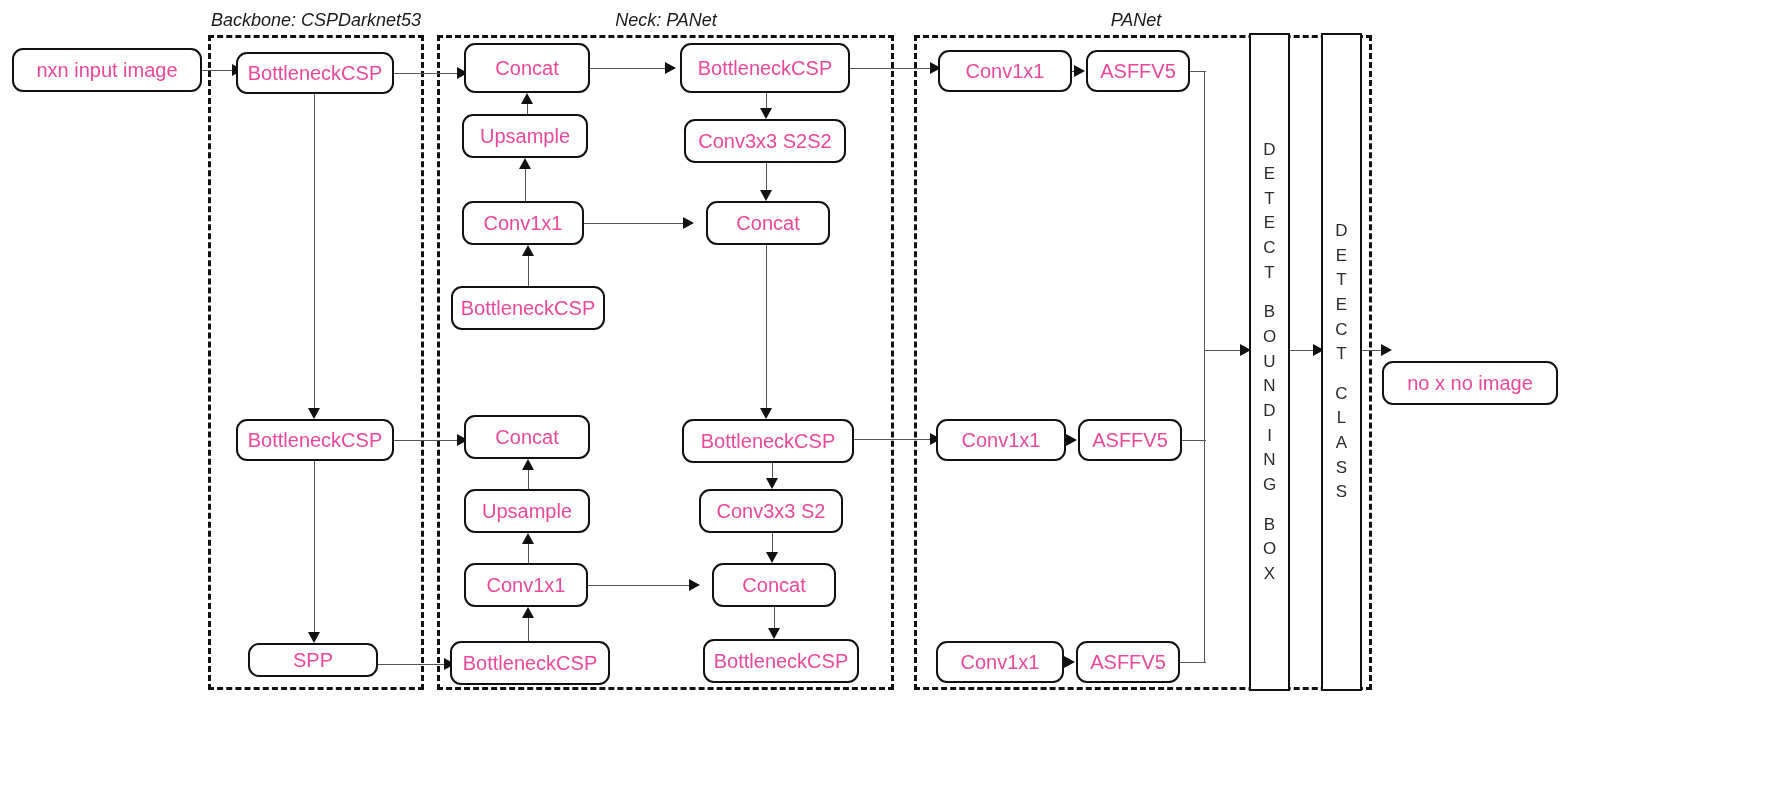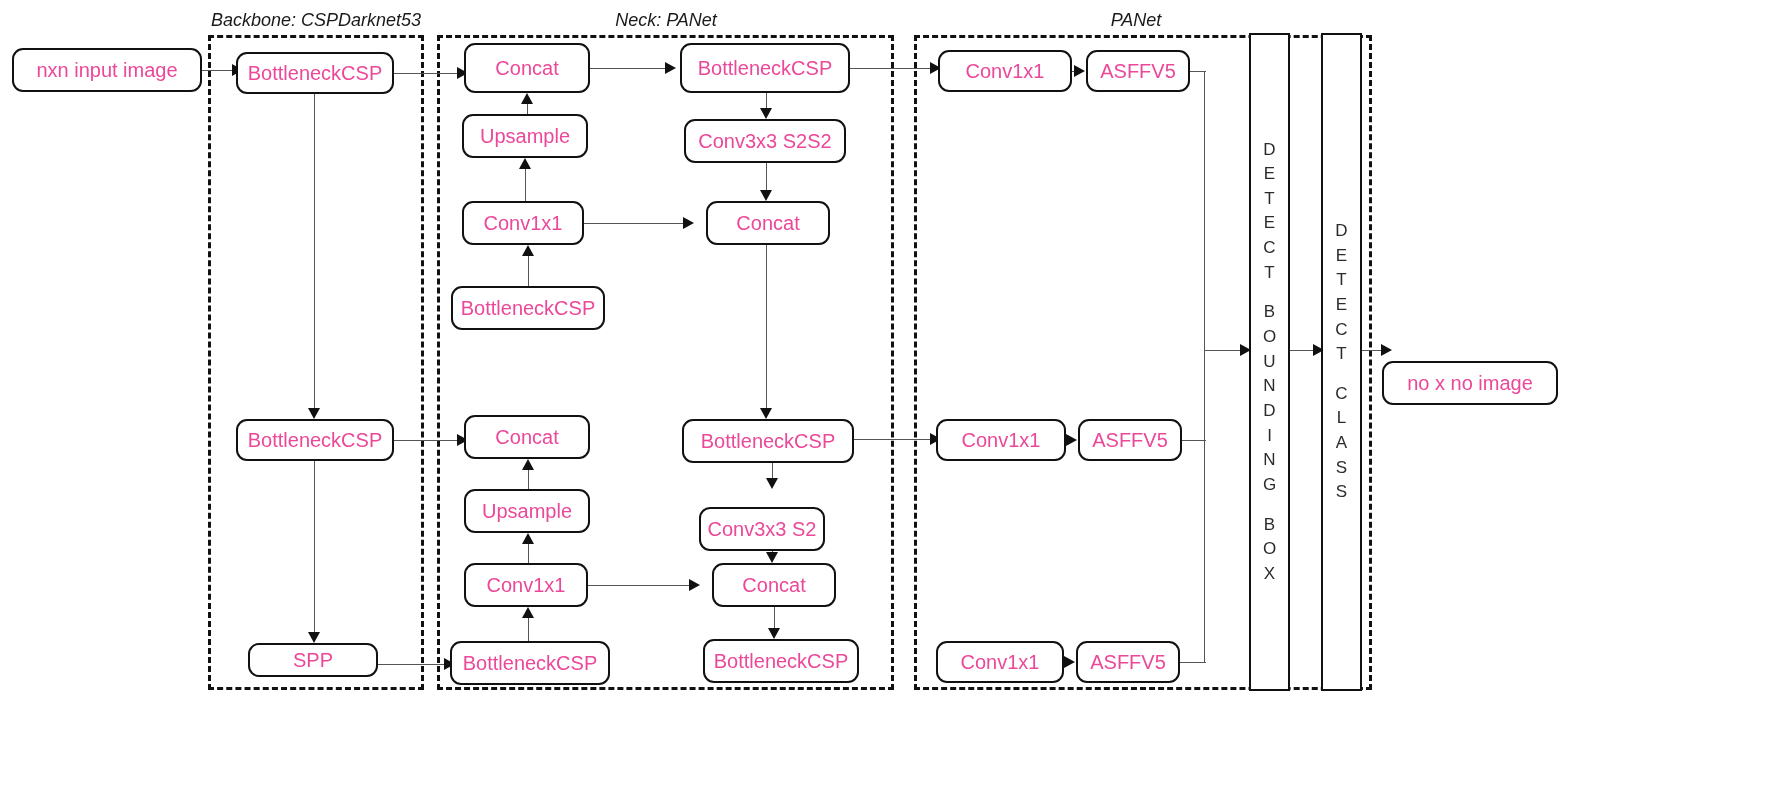--- a/index.html
+++ b/index.html
@@ -96,21 +96,21 @@
   <div class="v-line" style="left:528px;top:544px;height:19px;"></div>
   <div class="arrow-u" style="left:521.5px;top:533px;"></div>
 
   <div class="v-line" style="left:528px;top:470px;height:19px;"></div>
   <div class="arrow-u" style="left:521.5px;top:459px;"></div>
 
   <div class="node" style="left:680px;top:43px;width:170px;height:50px;">BottleneckCSP</div>
   <div class="node" style="left:684px;top:119px;width:162px;height:44px;">Conv3x3 S2S2</div>
   <div class="node" style="left:706px;top:201px;width:124px;height:44px;">Concat</div>
   <div class="node" style="left:682px;top:419px;width:172px;height:44px;">BottleneckCSP</div>
-  <div class="node" style="left:699px;top:507px;width:126px;height:44px;">Conv3x3 S2</div>
+  <div class="node" style="left:699px;top:489px;width:144px;height:44px;">Conv3x3 S2</div>
   <div class="node" style="left:712px;top:563px;width:124px;height:44px;">Concat</div>
   <div class="node" style="left:703px;top:639px;width:156px;height:44px;">BottleneckCSP</div>
 
   <div class="h-line" style="left:590px;top:68px;width:80px;"></div>
   <div class="arrow-r" style="left:665px;top:61.5px;"></div>
 
   <div class="v-line" style="left:766px;top:93px;height:15px;"></div>
   <div class="arrow-d" style="left:759.5px;top:108px;"></div>
 
   <div class="v-line" style="left:766px;top:163px;height:27px;"></div>

